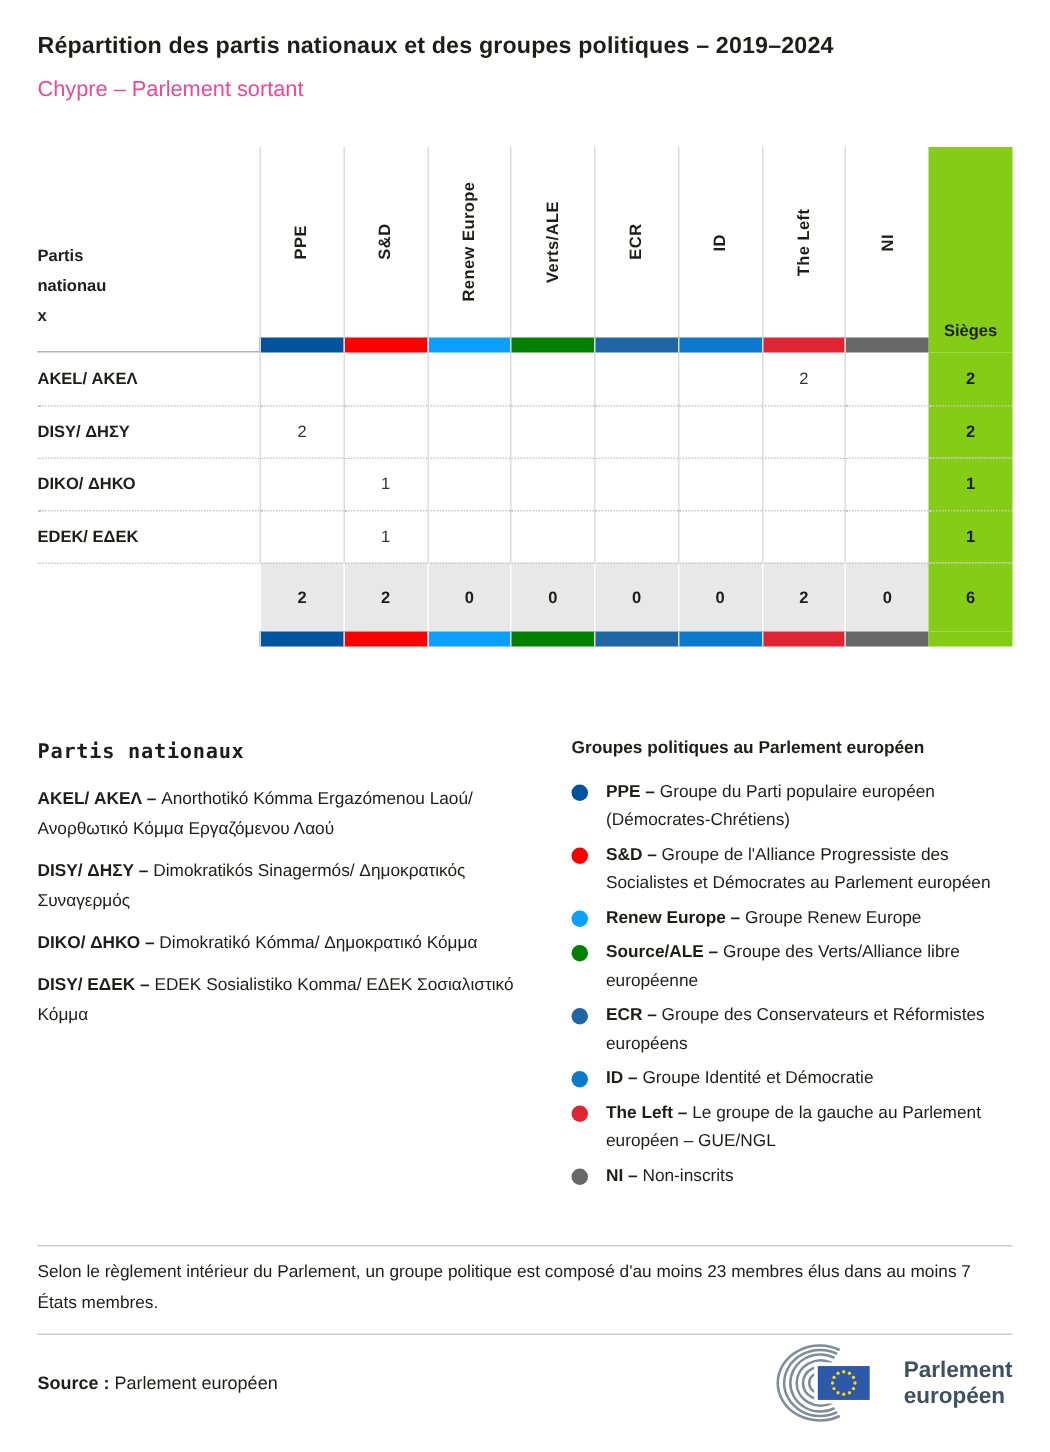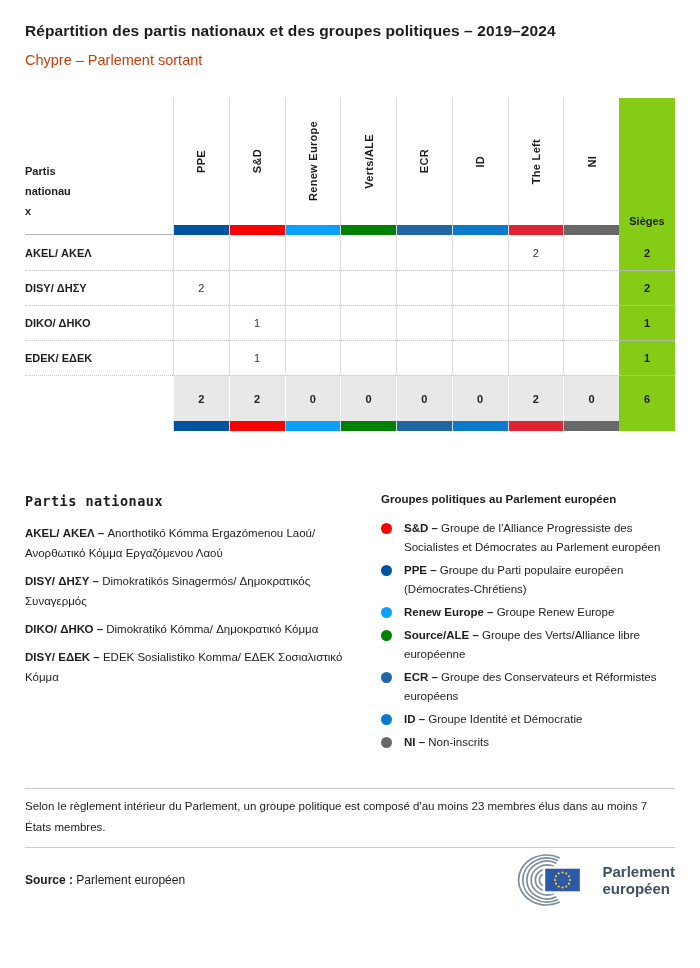--- a/index.html
+++ b/index.html
@@ -1,21 +1,21 @@
 <!DOCTYPE html>
 <html><head>
 <meta charset="utf-8">
 <style>
   * { margin:0; padding:0; box-sizing:border-box; }
   html,body { width:700px; height:968px; background:#ffffff; overflow:hidden;
     font-family:"Liberation Sans", sans-serif; color:#1d1d1b; }
   .page { padding:22px 25px 0 25px; width:620px; }
 
   .title { font-size:15.5px; font-weight:bold; letter-spacing:.1px; }
-  .subtitle { font-size:14.5px; color:#c2410c; margin-top:12px; }
+  .subtitle { font-size:14.5px; color:#ec4899; margin-top:12px; }
 
   
   .ep-table { margin-top:30px; width:650px; display:grid;
     grid-template-columns:148px repeat(8, 1fr) 56px;
     grid-template-rows:127px 10px 35px 35px 35px 35px 46px 10px; }
   .c { display:flex; align-items:center; justify-content:center; font-size:11px; }
   .vl { border-left:1px solid #dcdcdc; }
   .dt { border-top:1px dotted #c7c7c7; }
   .vh span { writing-mode:vertical-rl; transform:rotate(180deg);
     font-weight:bold; font-size:11px; letter-spacing:.3px; }
@@ -174,42 +174,46 @@
     <div class="leg-left">
       <h3>Partis nationaux</h3>
       <p class="party-item"><strong>AKEL/ ΑΚΕΛ –</strong> <span>Anorthotikó Kómma Ergazómenou Laoú/ Ανορθωτικό Κόμμα Εργαζόμενου Λαού</span></p>
       <p class="party-item"><strong>DISY/ ΔΗΣΥ –</strong> <span>Dimokratikós Sinagermós/ Δημοκρατικός Συναγερμός</span></p>
       <p class="party-item"><strong>DIKO/ ΔΗΚΟ –</strong> <span>Dimokratikó Kómma/ Δημοκρατικό Κόμμα</span></p>
       <p class="party-item"><strong>DISY/ ΕΔΕΚ –</strong> <span>EDEK Sosialistiko Komma/ ΕΔΕΚ Σοσιαλιστικό Κόμμα</span></p>
     </div>
     <div class="leg-right">
       <h3>Groupes politiques au Parlement européen</h3>
       <div class="group-item">
+          <span class="dot" style="background: rgb(0, 84, 158);"></span>
+          <div><strong>PPE –</strong> <span>Groupe du Parti populaire européen (Démocrates-Chrétiens)</span></div>
+        </div>
+      <div class="group-item">
           <span class="dot" style="background: rgb(252, 0, 0);"></span>
           <div><strong>S&amp;D –</strong> <span>Groupe de l'Alliance Progressiste des Socialistes et Démocrates au Parlement européen</span></div>
         </div>
       <div class="group-item">
-          <span class="dot" style="background: rgb(0, 84, 158);"></span>
-          <div><strong>PPE –</strong> <span>Groupe du Parti populaire européen (Démocrates-Chrétiens)</span></div>
-        </div>
-      <div class="group-item">
           <span class="dot" style="background: rgb(10, 160, 255);"></span>
           <div><strong>Renew Europe –</strong> <span>Groupe Renew Europe</span></div>
         </div>
       <div class="group-item">
           <span class="dot" style="background: rgb(3, 128, 2);"></span>
           <div><strong>Source/ALE –</strong> <span>Groupe des Verts/Alliance libre européenne</span></div>
         </div>
       <div class="group-item">
           <span class="dot" style="background: rgb(32, 102, 165);"></span>
           <div><strong>ECR –</strong> <span>Groupe des Conservateurs et Réformistes européens</span></div>
         </div>
       <div class="group-item">
           <span class="dot" style="background: rgb(11, 121, 204);"></span>
           <div><strong>ID –</strong> <span>Groupe Identité et Démocratie</span></div>
+        </div>
+      <div class="group-item">
+          <span class="dot" style="background: rgb(224, 36, 51);"></span>
+          <div><strong>The Left –</strong> <span>Le groupe de la gauche au Parlement européen – GUE/NGL</span></div>
         </div>
       <div class="group-item">
           <span class="dot" style="background: rgb(104, 104, 104);"></span>
           <div><strong>NI –</strong> <span>Non-inscrits</span></div>
         </div>
     </div>
   </div>
 
   <hr class="hr hr1">
   <p class="footnote">Selon le règlement intérieur du Parlement, un groupe politique est composé d'au moins 23 membres élus dans au moins 7 États membres.</p>

